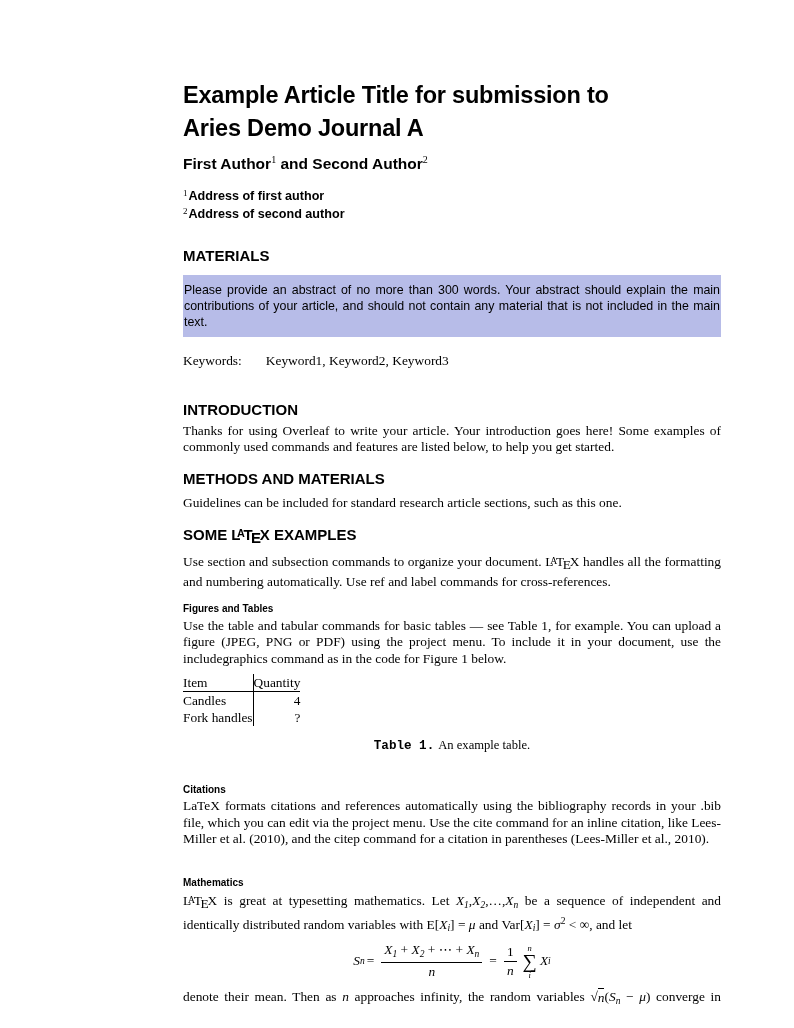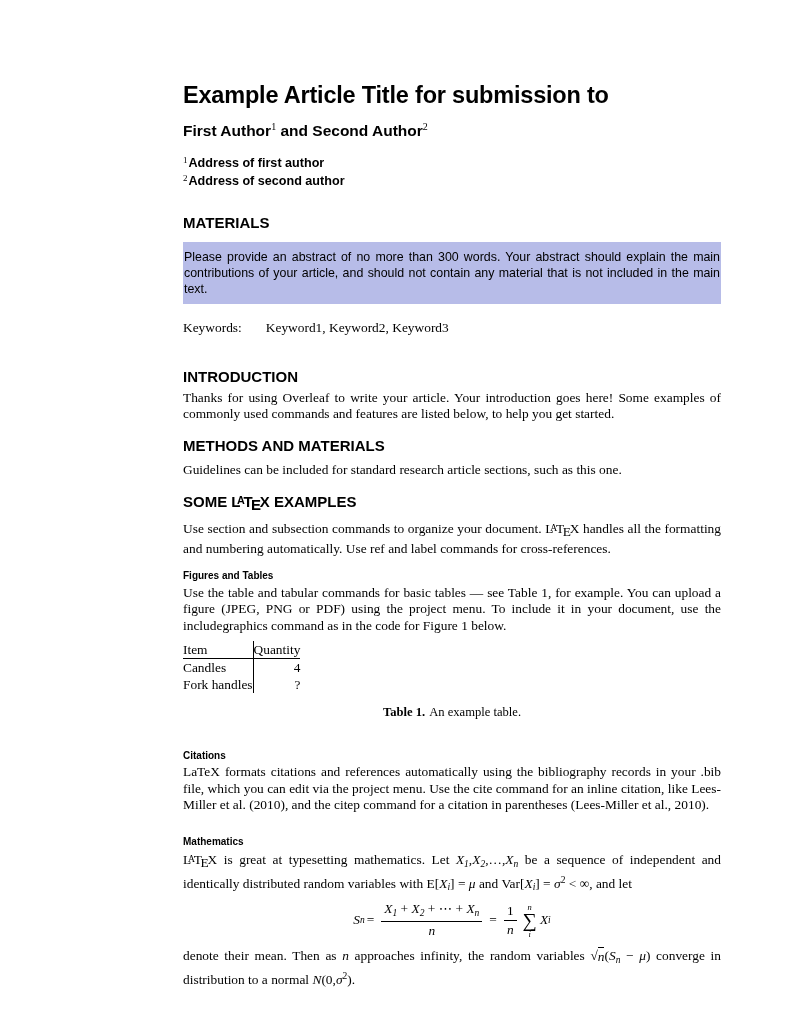--- a/index.html
+++ b/index.html
@@ -41,21 +41,21 @@
   .latex-logo .lx-e{vertical-align:-0.21em;margin-left:-0.11em;margin-right:-0.09em;}
 
   
   .tbl-wrap{margin-top:7px;display:flex;justify-content:flex-start;}
   table.demo{border-collapse:collapse;font-size:13.4px;line-height:17px;}
   table.demo td,table.demo th{font-weight:normal;padding:0;}
   .tcol1{text-align:left;padding:0 14px 0 6px;border-right:1px solid #000;}
   .tcol2{text-align:right;padding:0 9px 0 10px;}
   tr.thead td{border-bottom:1px solid #000;}
   .caption{margin-top:12px;text-align:center;font-size:12.6px;line-height:15px;}
-  .cap-label{font-family:Liberation Serif, serif;font-weight:bold;margin-right:4px;}
+  .cap-label{font-family:Liberation Mono, monospace;font-weight:bold;margin-right:4px;}
 
   
   .mi{font-style:italic;}
   .isub{font-size:9.5px;font-style:italic;vertical-align:-2.5px;}
   .isup{font-size:9.5px;vertical-align:4.5px;}
   .sqrt-arg{border-top:1px solid #000;font-style:italic;padding-top:0.5px;}
 
   
   .equation{margin-top:4px;height:42px;display:flex;align-items:center;
             justify-content:center;font-size:13.4px;}
@@ -69,20 +69,21 @@
   .bigsum .lim{font-size:8.5px;font-style:italic;line-height:8px;}
   .bigsum .sig{font-size:20px;line-height:19px;}
 </style>
 </head>
 <body>
 
 <div class="page">
   <div class="doc">
 
     <div class="title-line">Example Article Title for submission to</div>
+    <div class="title-line">Aries Demo Journal A</div>
 
     <div class="authors"><span>First Author</span><span class="auth-sup">1</span> <span>and</span> <span>Second Author</span><span class="auth-sup">2</span></div>
 
     <div class="affils">
       <div><span class="affil-sup">1</span><span>Address of first author</span></div>
       <div><span class="affil-sup">2</span><span>Address of second author</span></div>
     </div>
 
     <div class="sec-heading" style="margin-top:26px">MATERIALS</div>
     <div class="abstract-box" style="background: rgb(183, 188, 232);">Please provide an abstract of no more than 300 words. Your abstract should explain the main contributions of your article, and should not contain any material that is not included in the main text.</div>
@@ -117,21 +118,21 @@
           <td class="tcol2">?</td>
         </tr>
       </tbody>
         </table>
     </div>
     <div class="caption"><span class="cap-label">Table 1.</span><span>An example table.</span></div>
 
     <div class="sub-heading" style="margin-top:28px">Citations</div>
     <div class="para" style="margin-top:1px">LaTeX formats citations and references automatically using the bibliography records in your .bib file, which you can edit via the project menu. Use the cite command for an inline citation, like Lees-Miller et al. (2010), and the citep command for a citation in parentheses (Lees-Miller et al., 2010).</div>
 
-    <div class="sub-heading" style="margin-top:20px">Mathematics</div>
+    <div class="sub-heading" style="margin-top:27px">Mathematics</div>
     <div class="para" style="margin-top:2px"><span class="latex-logo"><span>L</span><span class="lx-a">A</span><span>T</span><span class="lx-e">E</span><span>X</span></span> <span>is great at typesetting mathematics. Let</span> <span class="mi">X</span><span class="isub">1</span><span>,</span><span class="mi">X</span><span class="isub">2</span><span>,</span><span>…,</span><span class="mi">X</span><span class="isub">n</span> <span>be a sequence of independent and identically distributed random variables with</span> <span>E</span><span>[</span><span class="mi">X</span><span class="isub">i</span><span>]</span> <span>=</span> <span class="mi">μ</span> <span>and</span> <span>Var</span><span>[</span><span class="mi">X</span><span class="isub">i</span><span>]</span> <span>=</span> <span class="mi">σ</span><span class="isup">2</span> <span>&lt; ∞,</span> <span>and let</span></div>
 
     <div class="equation">
       <span class="mi">S</span>
         <span class="isub">n</span>
       <span class="mrel">=</span>
       <span class="frac">
         <span class="ftop"><span class="mi">X</span><span class="isub">1</span> <span>+</span> <span class="mi">X</span><span class="isub">2</span> <span>+</span> <span>⋯</span> <span>+</span> <span class="mi">X</span><span class="isub">n</span></span>
         <span class="fbot"><span class="mi">n</span></span>
       </span>

